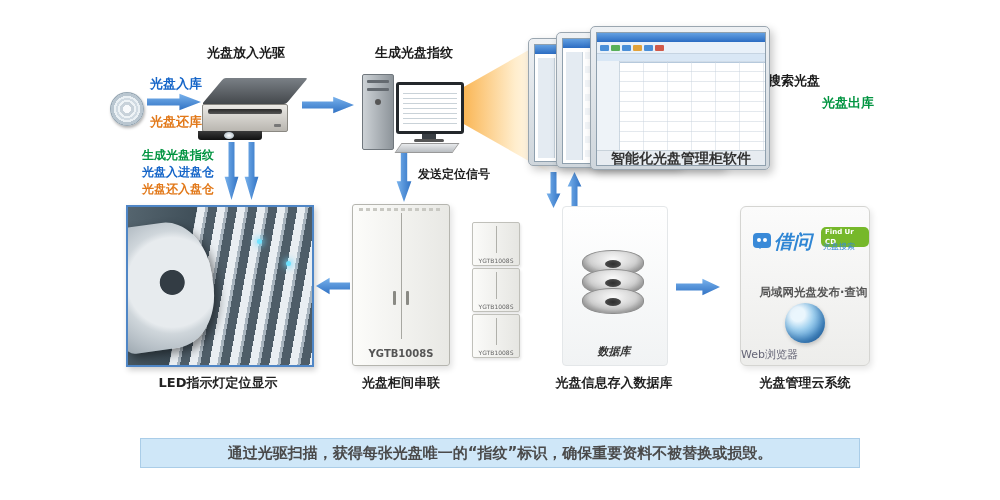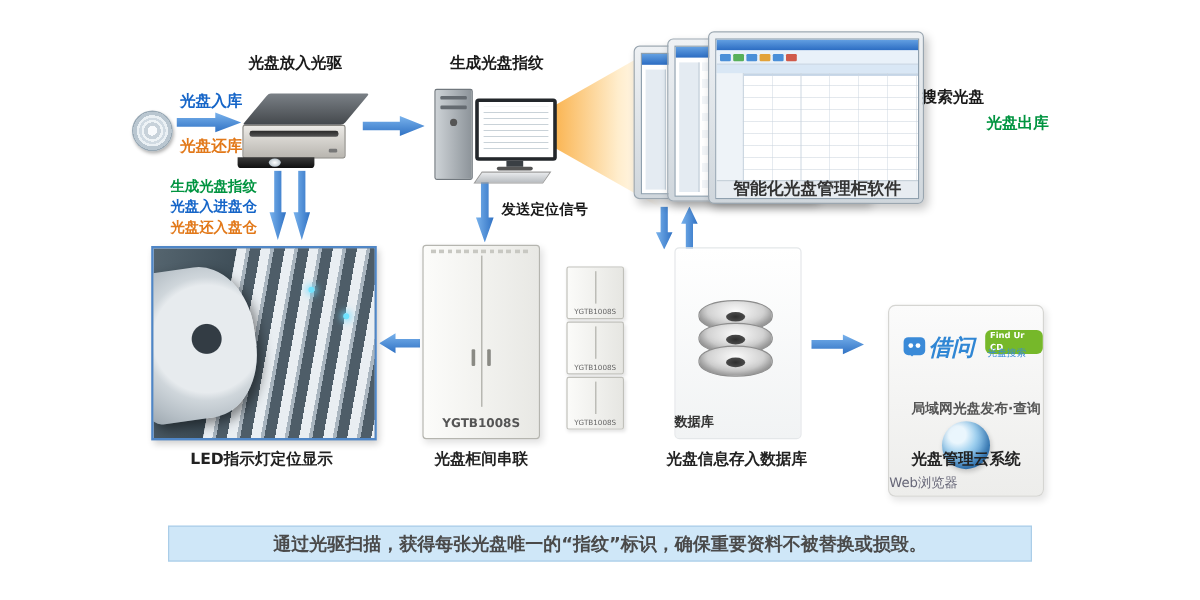--- a/index.html
+++ b/index.html
@@ -90,24 +90,24 @@
   
   .dbpanel{position:absolute;left:562px;top:206px;width:104px;height:158px;background:linear-gradient(#ffffff,#f1f3f4);
            border:1px solid #e4e7e9;border-radius:4px;}
   .db{position:absolute;left:582px;top:250px;width:60px;}
   .cyl{position:relative;width:60px;height:24px;margin-top:-7px;border-radius:30px/12px;
        background:radial-gradient(ellipse at 50% 35%,#fafafa,#d2d2d2 55%,#9a9a9a 85%,#808080);
        border:1px solid #8d8d8d;box-shadow:inset 0 -4px 6px rgba(0,0,0,.15);}
   .cyl:first-child{margin-top:0;}
   .hole{position:absolute;left:50%;top:38%;width:16px;height:8px;margin-left:-8px;border-radius:50%;
         background:radial-gradient(#2e2e2e,#555);}
-  .dblabel{position:absolute;left:562px;top:344px;width:104px;font-size:11px;font-weight:bold;color:#333;}
+  .dblabel{position:absolute;left:562px;top:344px;width:104px;text-align:center;font-size:11px;font-weight:bold;color:#333;font-style:italic;}
   
   .cloud{position:absolute;left:740px;top:206px;width:128px;height:158px;background:linear-gradient(#fbfbfb,#ededeb);
-         border:1px solid #d5d5d2;border-radius:6px;box-shadow:2px 3px 6px rgba(0,0,0,.1);margin-top:48px;}
+         border:1px solid #d5d5d2;border-radius:6px;box-shadow:2px 3px 6px rgba(0,0,0,.1);}
   .jwicon{position:absolute;left:12px;top:26px;width:18px;height:15px;background:#3a8ad8;border-radius:4px;}
   .jwicon::after{content:'';position:absolute;left:3px;bottom:-5px;border:4px solid transparent;border-top-color:#3a8ad8;}
   .jwdot{position:absolute;top:5px;width:4px;height:4px;border-radius:50%;background:#fff;}
   .jwbrand{position:absolute;left:33px;top:22px;font-size:19px;font-weight:bold;font-style:italic;color:#2f86d4;}
   .fub{position:absolute;left:80px;top:20px;background:#76b82a;color:#fff;font-size:7px;line-height:10px;
        padding:0 4px;border-radius:5px;font-weight:bold;}
   .cloudsub{position:absolute;left:82px;top:34px;font-size:8px;color:#3a8ad8;}
   .cloudline{position:absolute;left:17px;right:0;top:78px;text-align:center;font-size:11.5px;font-weight:bold;color:#555;}
   .globe{position:absolute;left:44px;top:96px;width:40px;height:40px;border-radius:50%;
          background:radial-gradient(circle at 32% 28%,#eaf6fd 0 18%,#9fd0ef 40%,#4f97d2 70%,#2a6aa8);

